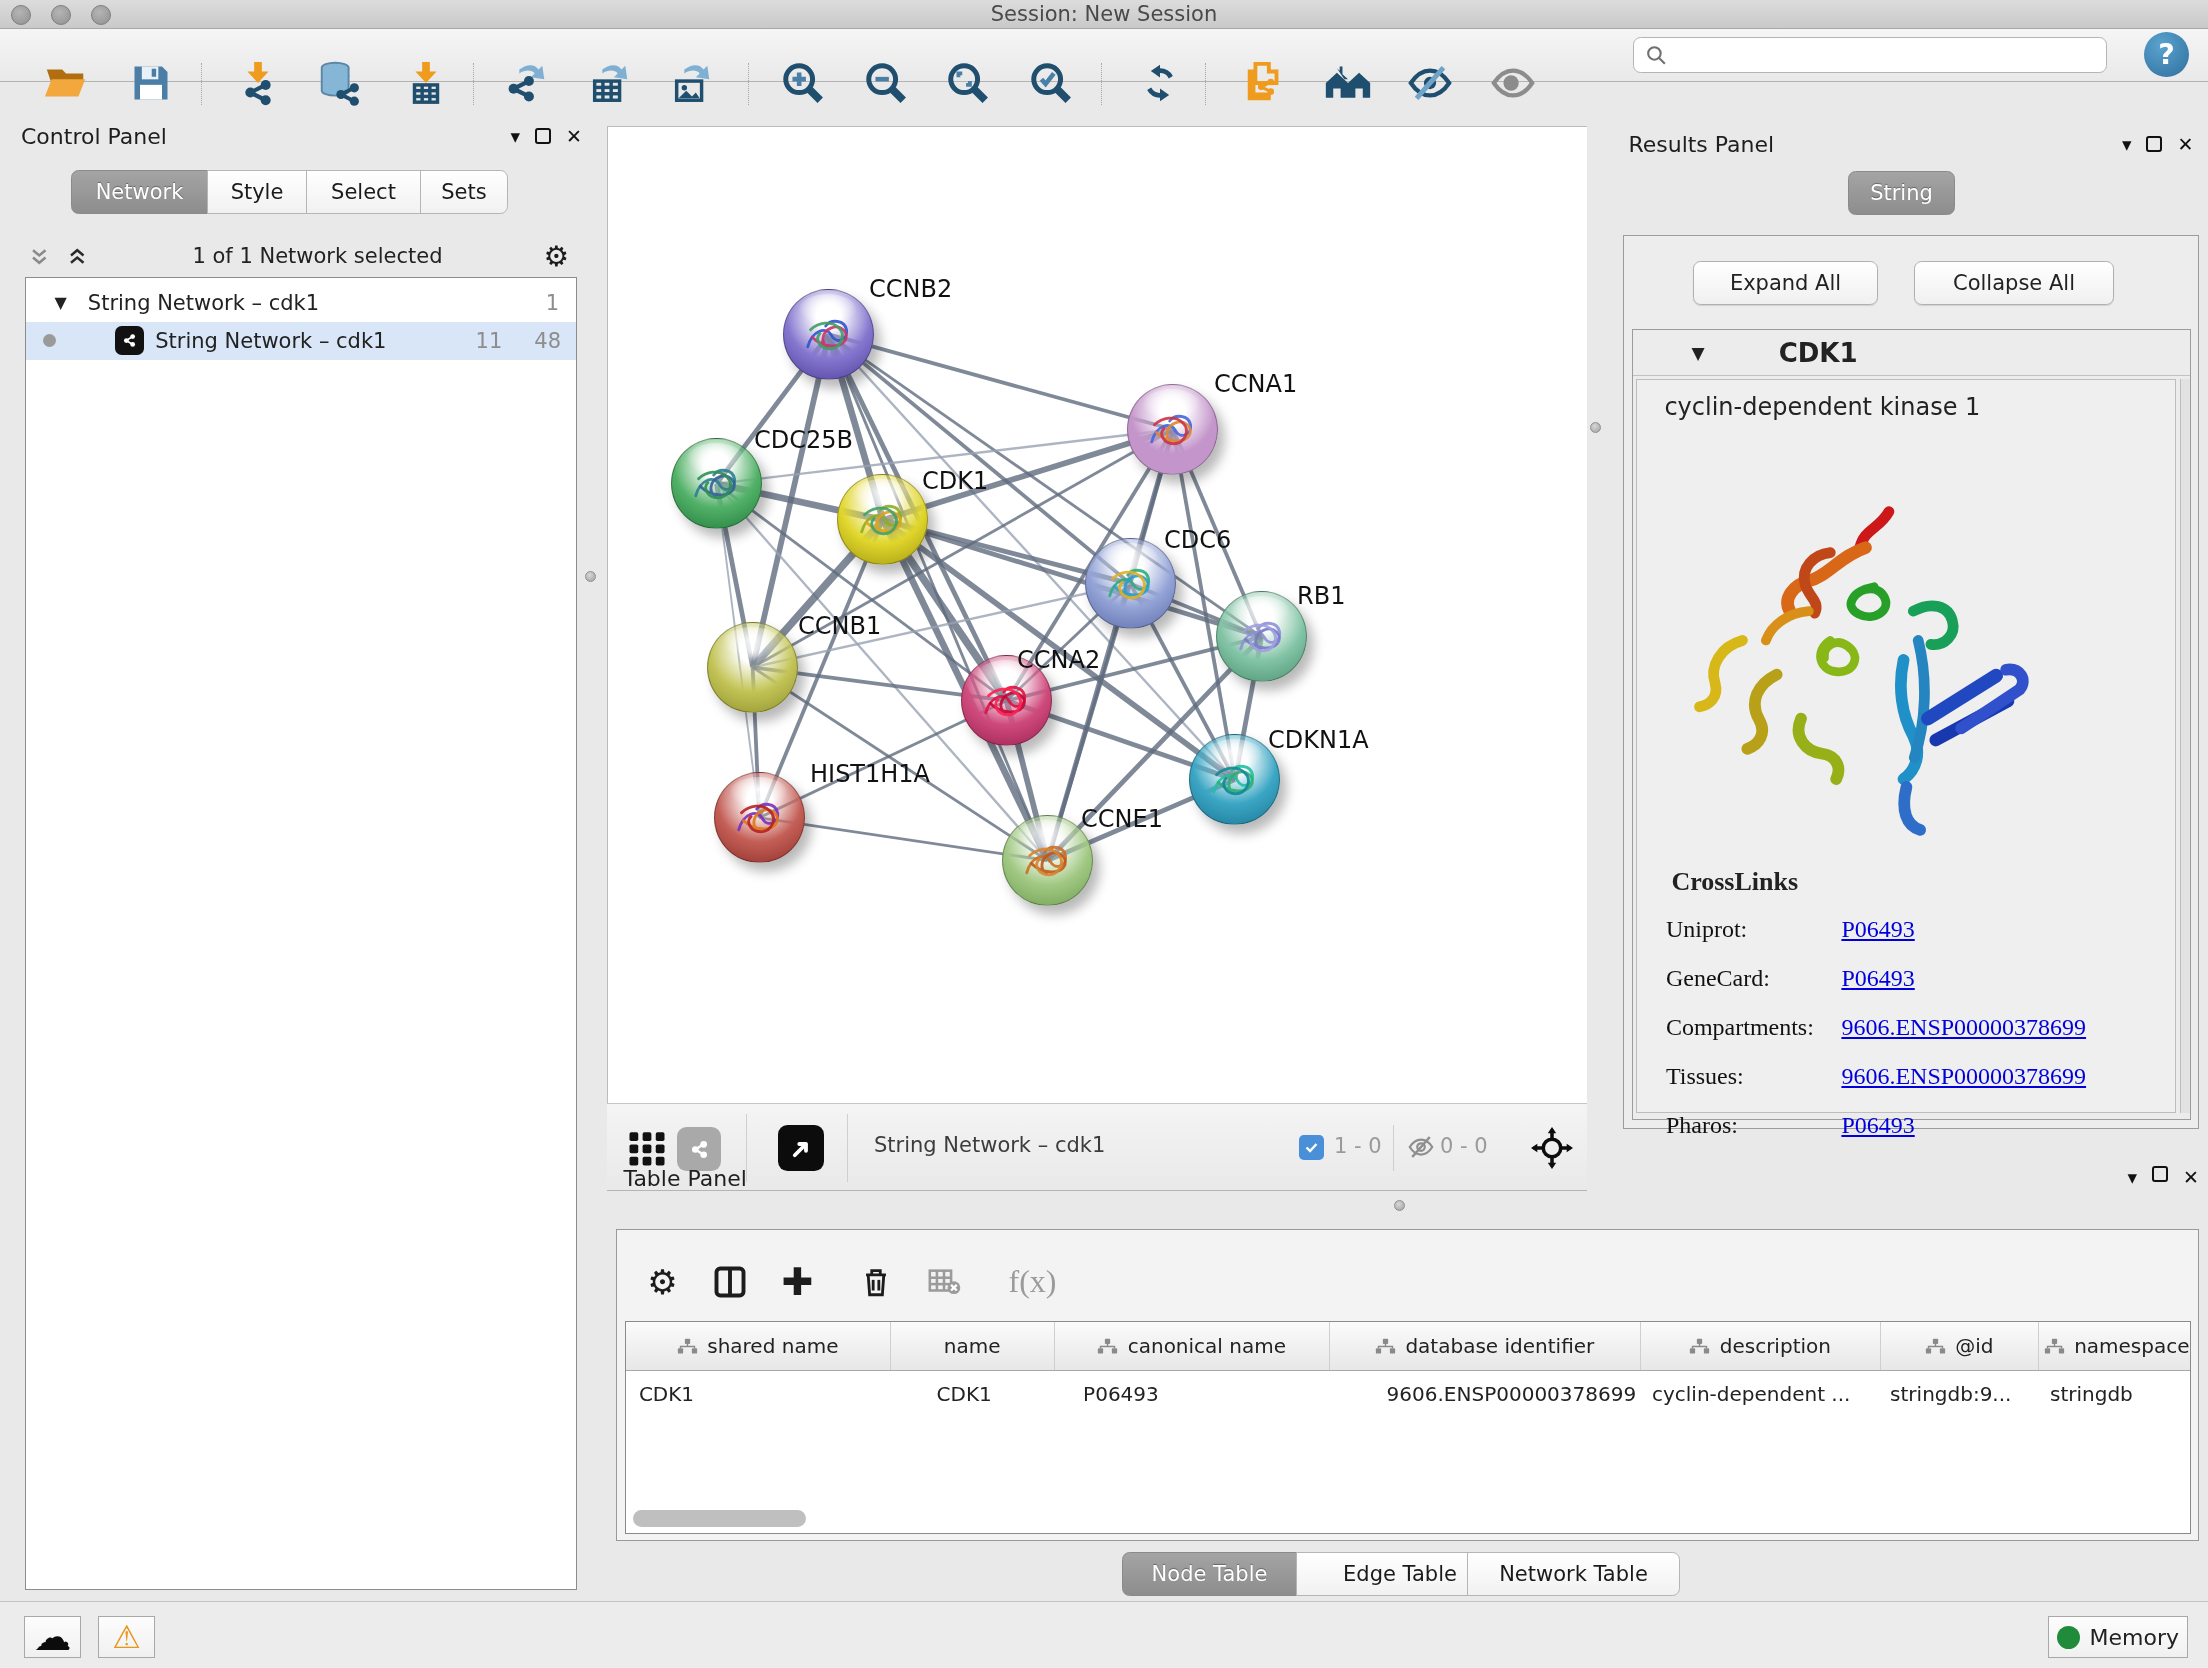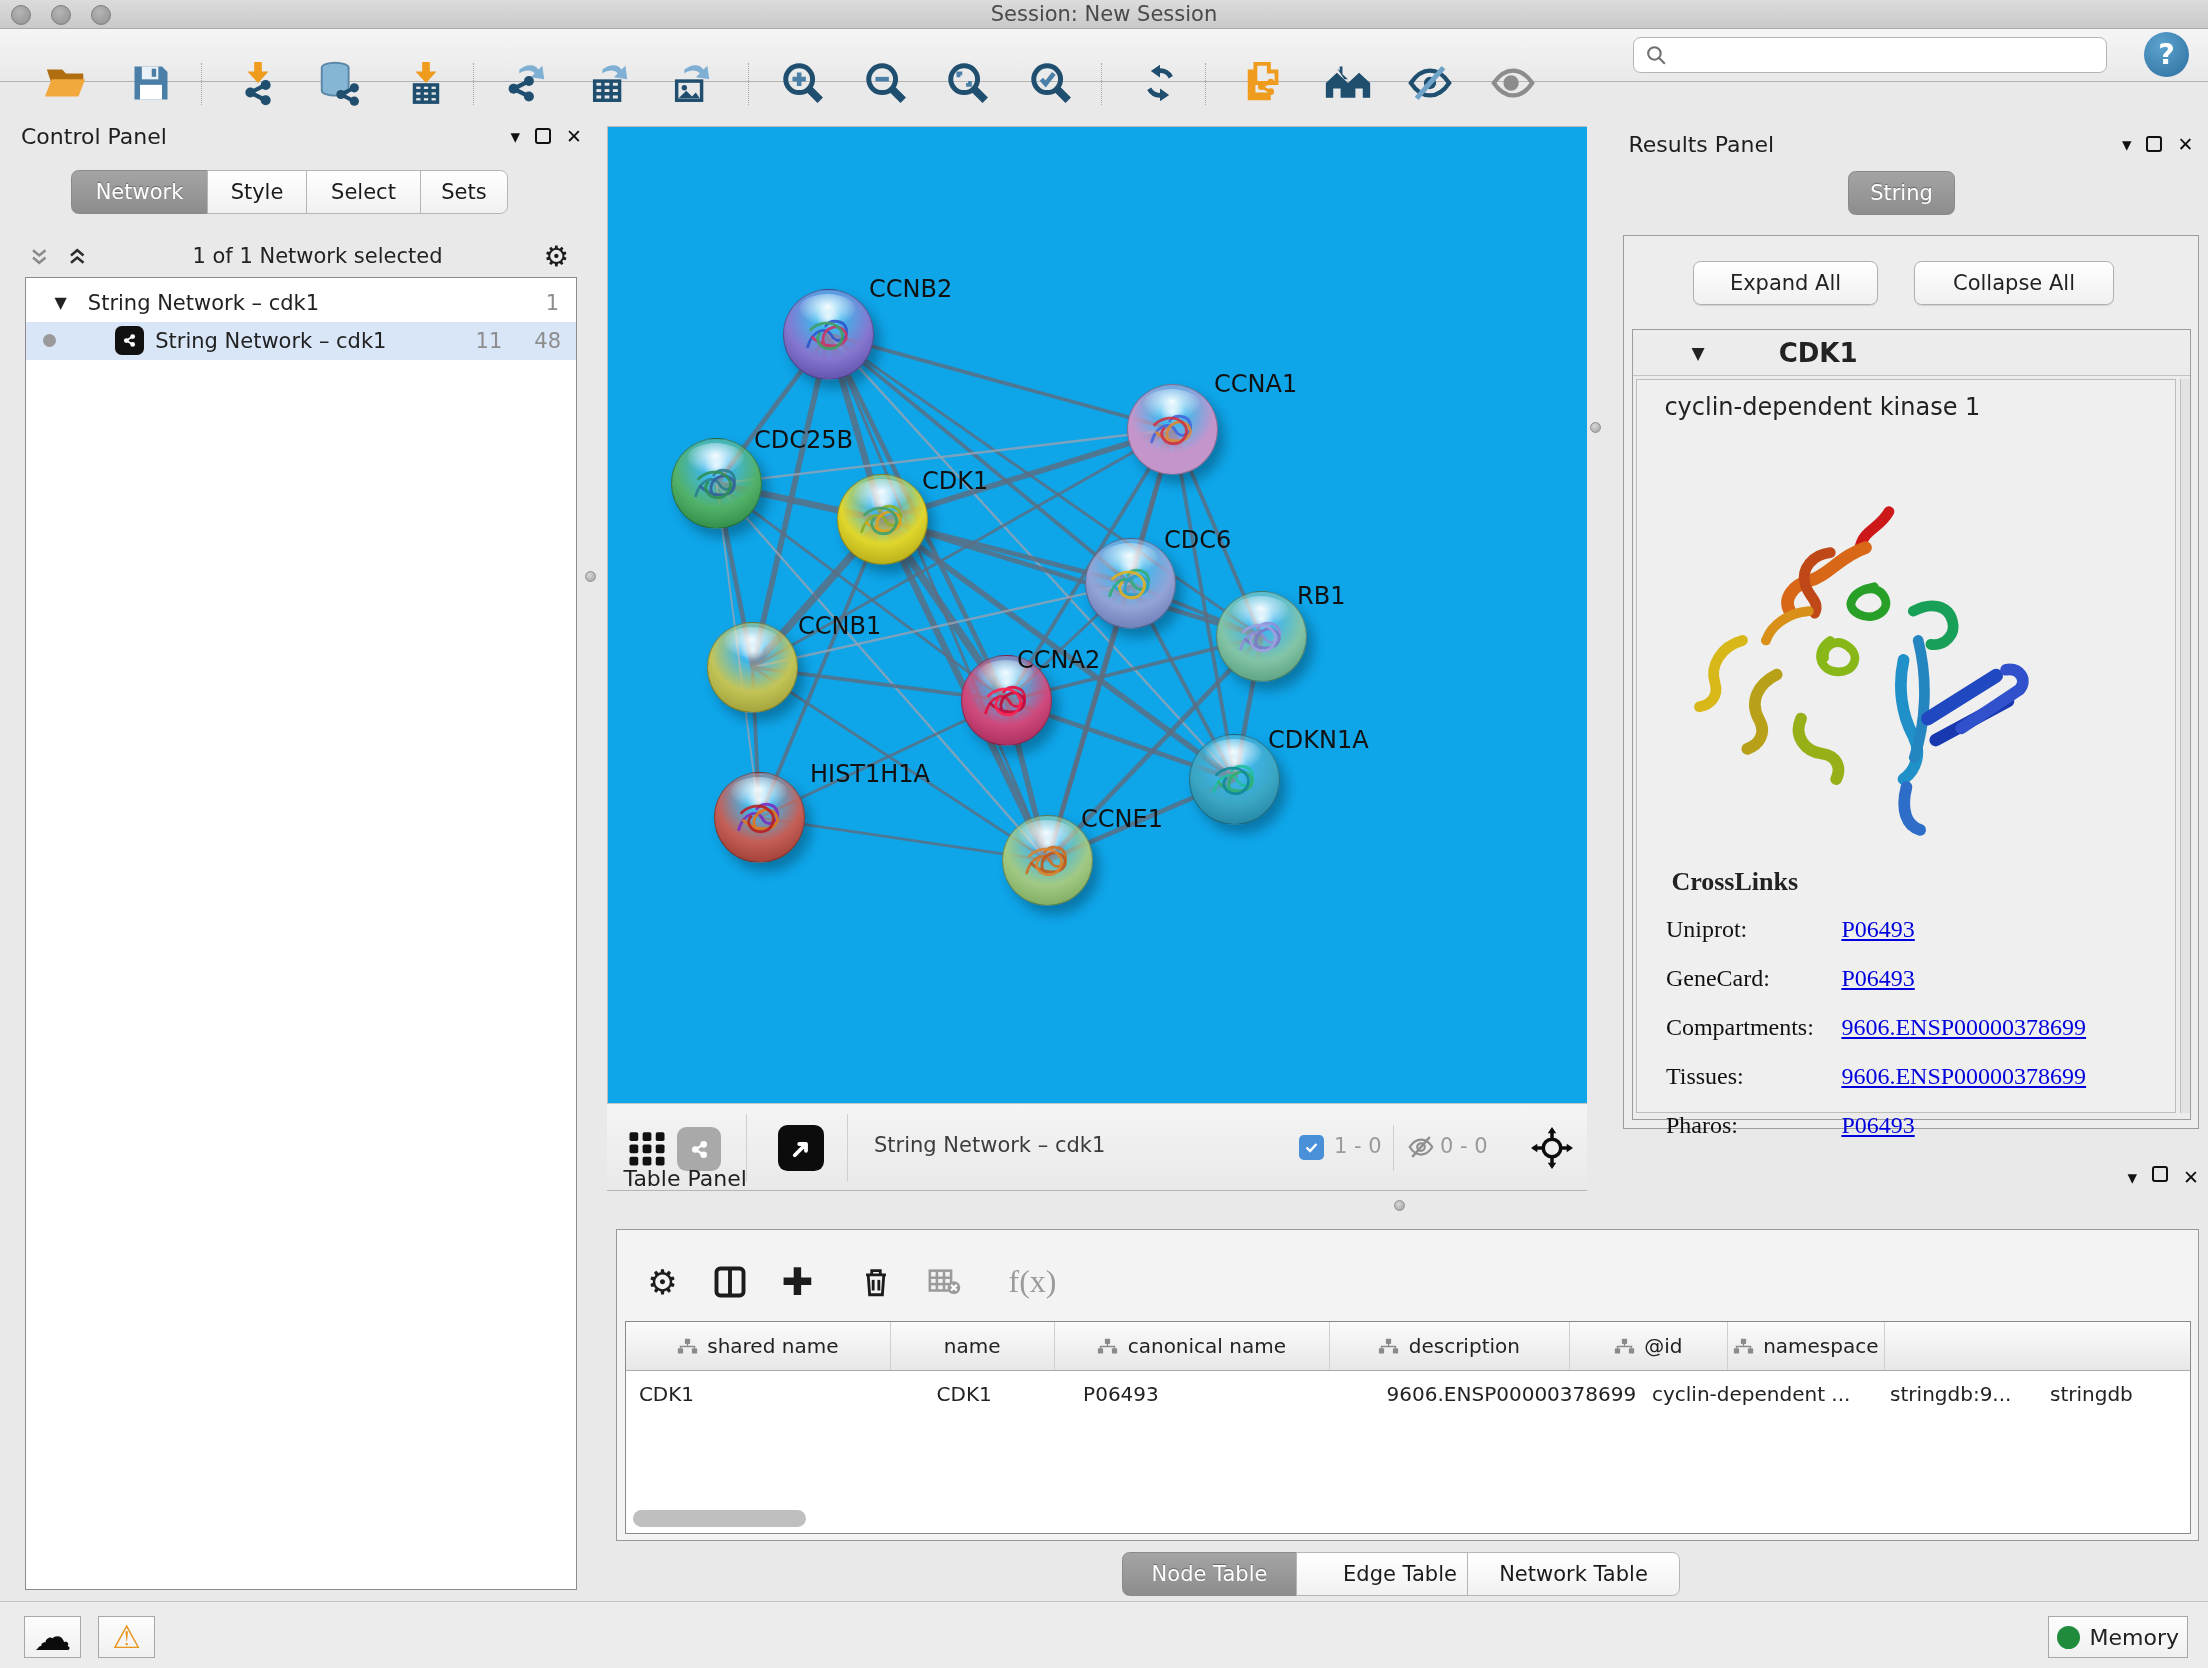--- a/index.html
+++ b/index.html
@@ -38,21 +38,21 @@
   #cp-tree { left:25px; top:277px; width:552px; height:1313px; background:#fff; border:1px solid #8c8c8c; }
   .tree-row { height:38px; display:flex; align-items:center; font-size:21px; position:relative; }
   .tree-row .cnt { color:#8d8d8d; }
   .tree-row.selrow { background:#d9e6f7; }
   .share-sq { width:28.5px; height:28.5px; background:#111; border-radius:6.7px; display:flex; align-items:center; justify-content:center; }
 
   
   .split-dot { width:11.4px; height:11.4px; border-radius:50%; background:radial-gradient(circle at 40% 35%, #d8d8d8, #9f9f9f); border:1px solid #909090; }
 
   
-  #net-canvas { left:607px; top:126px; width:980px; height:978px; background:#0ea5e9; border-top:1px solid #bcbcbc; border-left:1px solid #bcbcbc; }
+  #net-canvas { left:607px; top:126px; width:980px; height:978px; background:#ffffff; border-top:1px solid #bcbcbc; border-left:1px solid #bcbcbc; }
   #edge-svg { position:absolute; left:0; top:0; }
   .net-node { position:absolute; width:91px; height:91px; border-radius:50%; border:1px solid rgba(0,0,0,.28); box-shadow:6.7px 8.6px 11.4px rgba(0,0,0,.28); }
   .net-node::before { content:""; position:absolute; left:17%; top:5%; width:64%; height:34%; border-radius:50%; background:radial-gradient(ellipse at 50% 40%, rgba(255,255,255,.95), rgba(255,255,255,0) 75%); }
   .net-node svg { position:absolute; left:0; top:0; }
   .node-label { position:absolute; font-size:24px; color:#111; white-space:nowrap; }
 
   #net-toolbar { left:607px; top:1103px; width:980px; height:88px; background:linear-gradient(#f4f4f4,#e9e9e9); border-top:1px solid #c6c6c6; border-bottom:1px solid #b5b5b5; }
   .ntb-sep { position:absolute; top:9.5px; height:68px; width:0; border-left:1px solid #cfcfcf; }
   .ntb-txt { font-size:21px; color:#3c3c3c; }
   .gray-num { color:#9a9a9a; font-size:21px; }
@@ -637,20 +637,31 @@
           <svg width="21" height="19" viewBox="0 0 24 20">
             <g fill="#8a8a8a">
               <rect x="9" y="1" width="6" height="6" rx="1"></rect>
               <rect x="1" y="12" width="6" height="6" rx="1"></rect>
               <rect x="17" y="12" width="6" height="6" rx="1"></rect>
             </g>
             <path d="M12 7v3M4 12v-2h16v2" stroke="#8a8a8a" stroke-width="1.6" fill="none"></path>
           </svg>
           <span>canonical name</span>
         </div>
+        <div class="th" style="width: 311px;">
+          <svg width="21" height="19" viewBox="0 0 24 20">
+            <g fill="#8a8a8a">
+              <rect x="9" y="1" width="6" height="6" rx="1"></rect>
+              <rect x="1" y="12" width="6" height="6" rx="1"></rect>
+              <rect x="17" y="12" width="6" height="6" rx="1"></rect>
+            </g>
+            <path d="M12 7v3M4 12v-2h16v2" stroke="#8a8a8a" stroke-width="1.6" fill="none"></path>
+          </svg>
+          <span>database identifier</span>
+        </div>
         <div class="th" style="width: 240px;">
           <svg width="21" height="19" viewBox="0 0 24 20">
             <g fill="#8a8a8a">
               <rect x="9" y="1" width="6" height="6" rx="1"></rect>
               <rect x="1" y="12" width="6" height="6" rx="1"></rect>
               <rect x="17" y="12" width="6" height="6" rx="1"></rect>
             </g>
             <path d="M12 7v3M4 12v-2h16v2" stroke="#8a8a8a" stroke-width="1.6" fill="none"></path>
           </svg>
           <span>description</span>

